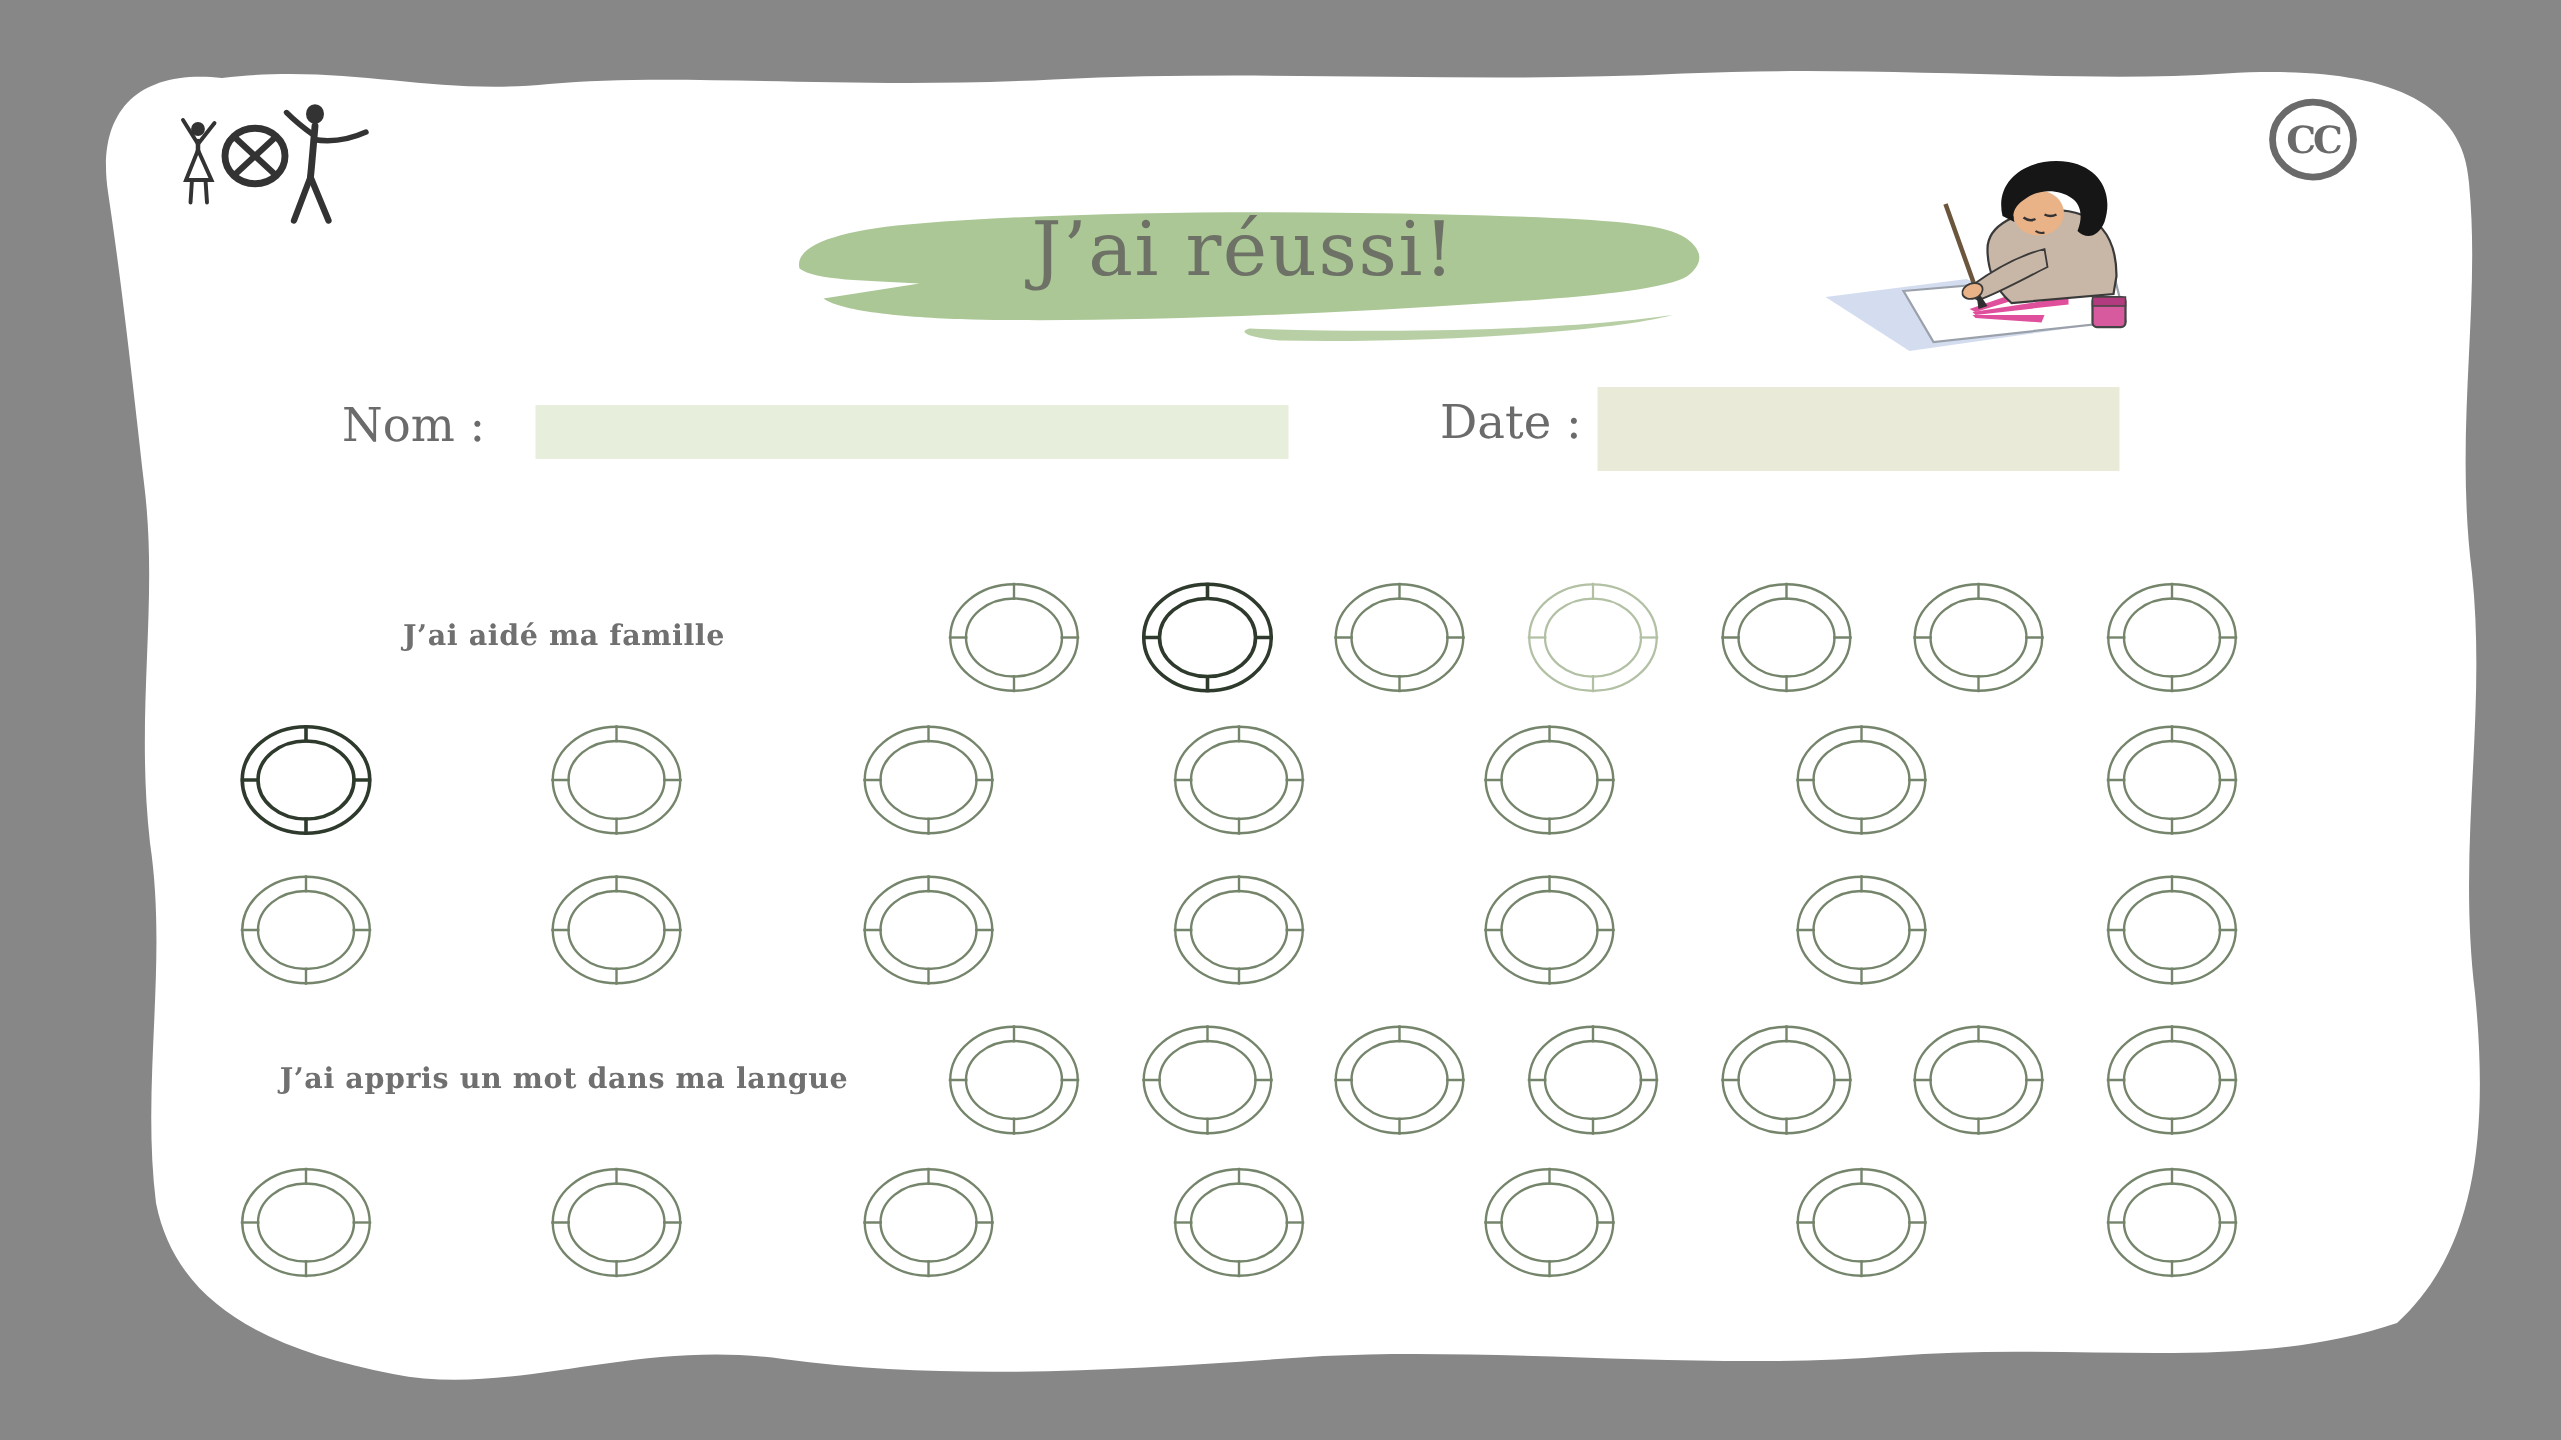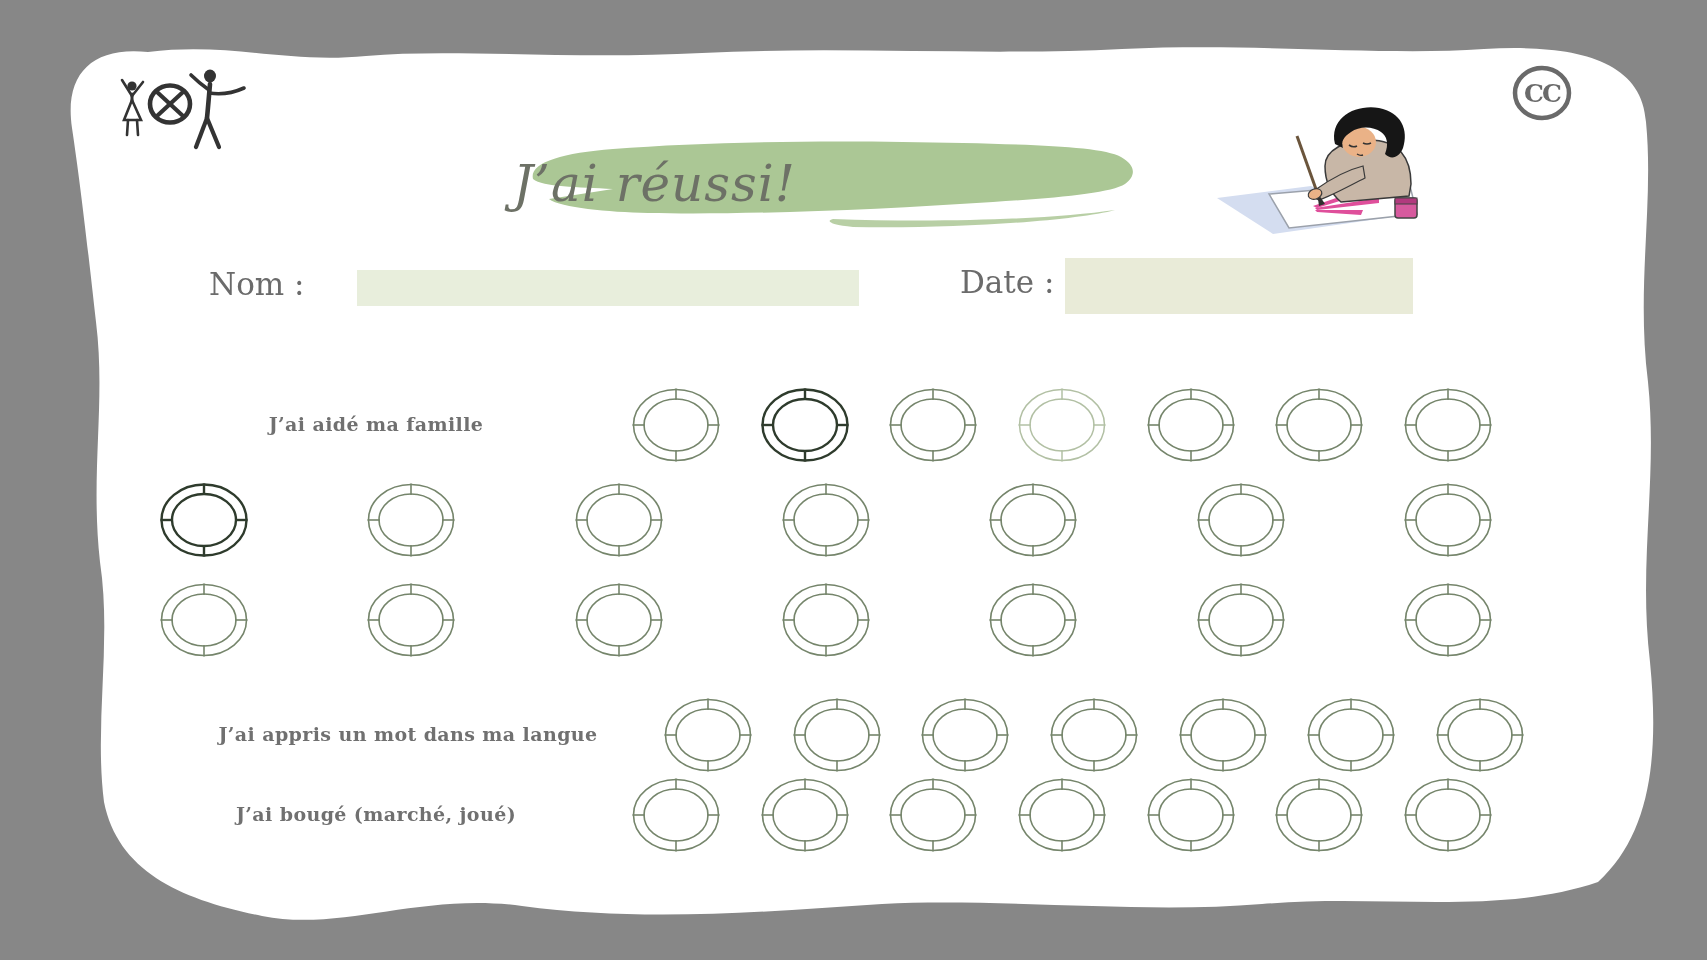--- a/index.html
+++ b/index.html
@@ -4,39 +4,39 @@
 <style>
   html,body{margin:0;padding:0;}
   #stage{position:relative;width:1707px;height:960px;background:#878787;overflow:hidden;
          font-family:"DejaVu Serif","Liberation Serif",serif;}
   .paper-svg{position:absolute;left:0;top:0;}
 
   .logo{position:absolute;left:110px;top:66px;}
 
   .brush-wrap{position:absolute;left:513px;top:131px;width:632px;height:104px;}
   .brush-wrap svg{position:absolute;left:0;top:0;}
-  .page-title{position:absolute;left:0;right:0;top:24px;text-align:left;
-              font-style:italic;font-size:50px;color:#6d7166;letter-spacing:1px;}
+  .page-title{position:absolute;left:0;right:0;top:6px;text-align:center;
+              font-size:50px;color:#6d7166;letter-spacing:1px;}
 
   .child-illo{position:absolute;left:1213px;top:100px;}
   .cc-badge{position:absolute;left:1510px;top:64px;cursor:pointer;}
 
   .field-label{position:absolute;font-size:31px;color:#6b6b6b;}
-  .name-label{left:209px;top:266px;text-align:center;}
+  .name-label{left:228px;top:266px;text-align:center;}
   .date-label{left:960px;top:264px;text-align:center;}
   .fill-field{position:absolute;border:none;outline:none;
               font-family:"DejaVu Serif","Liberation Serif",serif;font-size:24px;color:#555;}
   .name-field{left:357px;top:270px;width:498px;height:34px;background:#e8eedc;}
   .date-field{left:1065px;top:258px;width:344px;height:54px;background:#e9ebd8;}
 
   .task-row{position:absolute;left:140px;width:1352px;height:78px;display:flex;align-items:center;}
   .row-0{top:386px;}
   .row-1{top:481px;}
   .row-2{top:581px;}
-  .row-3{top:696px;margin-left:32px;}
+  .row-3{top:681px;}
   .row-4{top:776px;}
   .task-label{width:472px;text-align:center;font-weight:bold;font-size:19px;
               color:#707070;line-height:1.35;letter-spacing:0.4px;}
   .task-label .narrow{display:inline-block;max-width:350px;}
   .task-label .nowrap{white-space:nowrap;}
   .task-circles{margin-left:20px;flex:1;display:flex;justify-content:space-between;align-items:center;}
   .circle{display:inline-block;width:88px;height:74px;}
 </style>
 </head>
 <body>
@@ -383,23 +383,20 @@
             <ellipse cx="44" cy="37" rx="32" ry="26" fill="none" stroke="#75856b" stroke-width="1.6"></ellipse>
             <line x1="44" y1="0.5" x2="44" y2="12" stroke="#75856b" stroke-width="1.6"></line>
             <line x1="44" y1="62" x2="44" y2="73.5" stroke="#75856b" stroke-width="1.6"></line>
             <line x1="0.5" y1="37" x2="13" y2="37" stroke="#75856b" stroke-width="1.6"></line>
             <line x1="75" y1="37" x2="87.5" y2="37" stroke="#75856b" stroke-width="1.6"></line>
           </svg></span>
       </div>
   </div>
 
   <div class="task-row row-4">
-    <div class="task-label">
-      <span>J’ai bougé (marché, joué)</span>
-    </div>
     <div class="task-circles">
         <span class="circle"><svg width="88" height="74" viewBox="0 0 88 74">
             <ellipse cx="44" cy="37" rx="42.5" ry="35.5" fill="none" stroke="#75856b" stroke-width="1.6"></ellipse>
             <ellipse cx="44" cy="37" rx="32" ry="26" fill="none" stroke="#75856b" stroke-width="1.6"></ellipse>
             <line x1="44" y1="0.5" x2="44" y2="12" stroke="#75856b" stroke-width="1.6"></line>
             <line x1="44" y1="62" x2="44" y2="73.5" stroke="#75856b" stroke-width="1.6"></line>
             <line x1="0.5" y1="37" x2="13" y2="37" stroke="#75856b" stroke-width="1.6"></line>
             <line x1="75" y1="37" x2="87.5" y2="37" stroke="#75856b" stroke-width="1.6"></line>
           </svg></span>
         <span class="circle"><svg width="88" height="74" viewBox="0 0 88 74">

